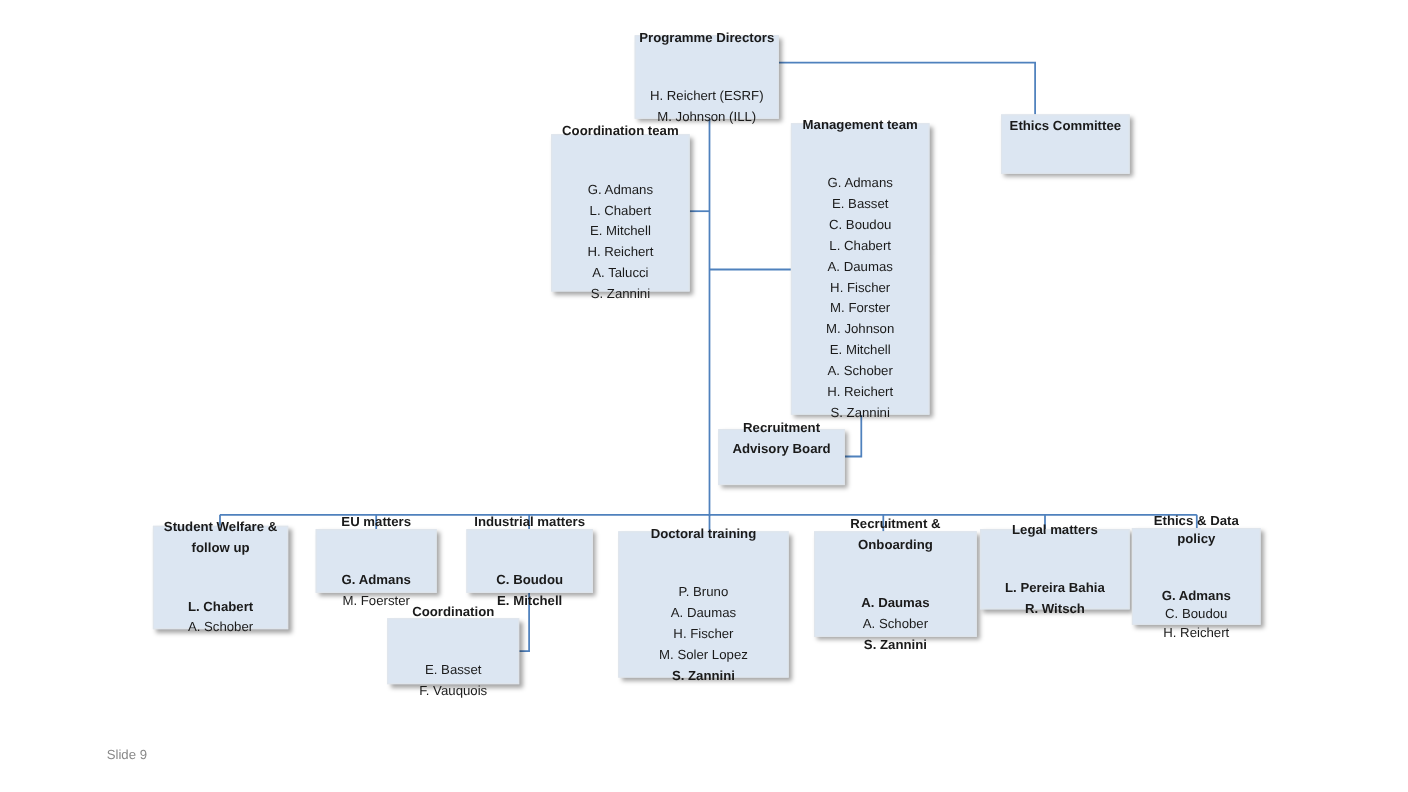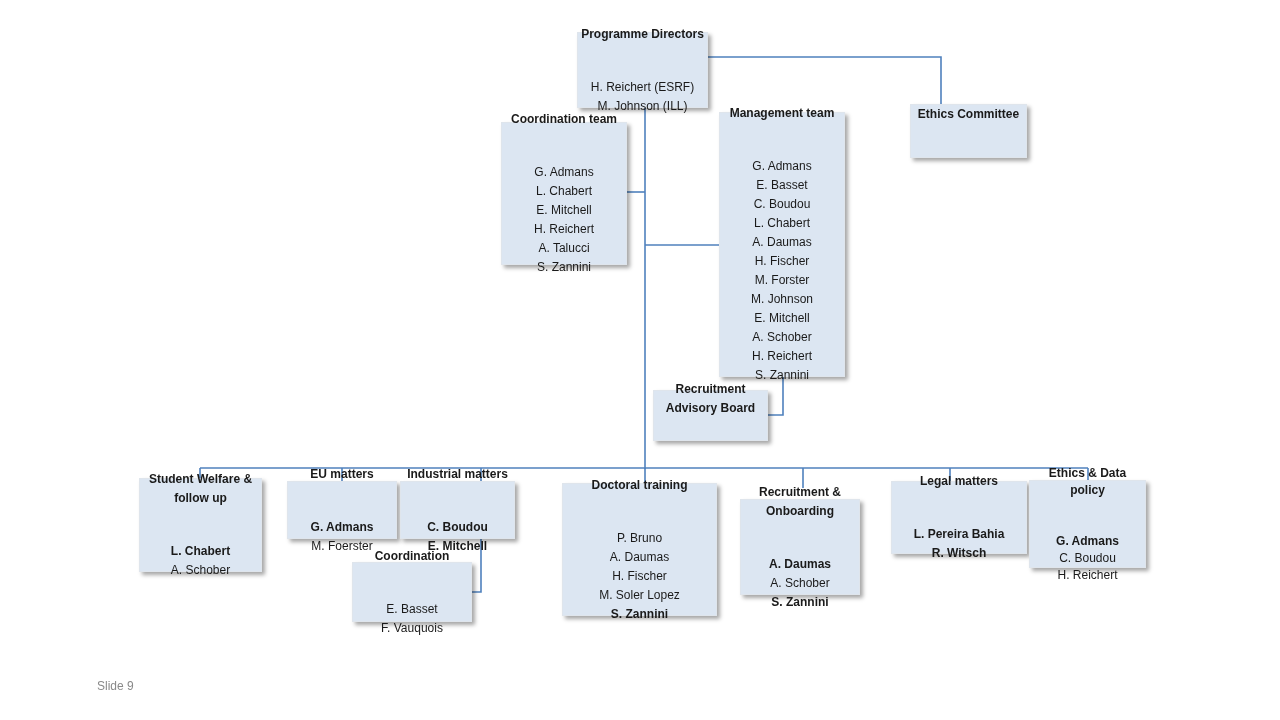--- a/index.html
+++ b/index.html
@@ -136,40 +136,40 @@
   </div>
 
   <div class="box" style="left:287px;top:481px;width:110px;height:58px;">
     <div class="box-title">EU matters</div>
     <div class="box-members">
         <div class="member bold">G. Admans</div>
         <div class="member">M. Foerster</div>
       </div>
   </div>
 
-  <div class="box" style="left:400px;top:481px;width:115px;height:58px;">
+  <div class="box" style="left:424px;top:481px;width:115px;height:58px;">
     <div class="box-title">Industrial matters</div>
     <div class="box-members">
         <div class="member bold">C. Boudou</div>
         <div class="member bold">E. Mitchell</div>
       </div>
   </div>
 
   <div class="box" style="left:562px;top:483px;width:155px;height:133px;">
     <div class="box-title">Doctoral training</div>
     <div class="box-members">
         <div class="member">P. Bruno</div>
         <div class="member">A. Daumas</div>
         <div class="member">H. Fischer</div>
         <div class="member">M. Soler Lopez</div>
         <div class="member bold">S. Zannini</div>
       </div>
   </div>
 
-  <div class="box" style="left:740px;top:499px;width:120px;height:96px;">
+  <div class="box" style="left:740px;top:483px;width:148px;height:96px;">
     <div class="box-title">Recruitment &amp; Onboarding</div>
     <div class="box-members">
         <div class="member bold">A. Daumas</div>
         <div class="member">A. Schober</div>
         <div class="member bold">S. Zannini</div>
       </div>
   </div>
 
   <div class="box" style="left:891px;top:481px;width:136px;height:73px;">
     <div class="box-title">Legal matters</div>

